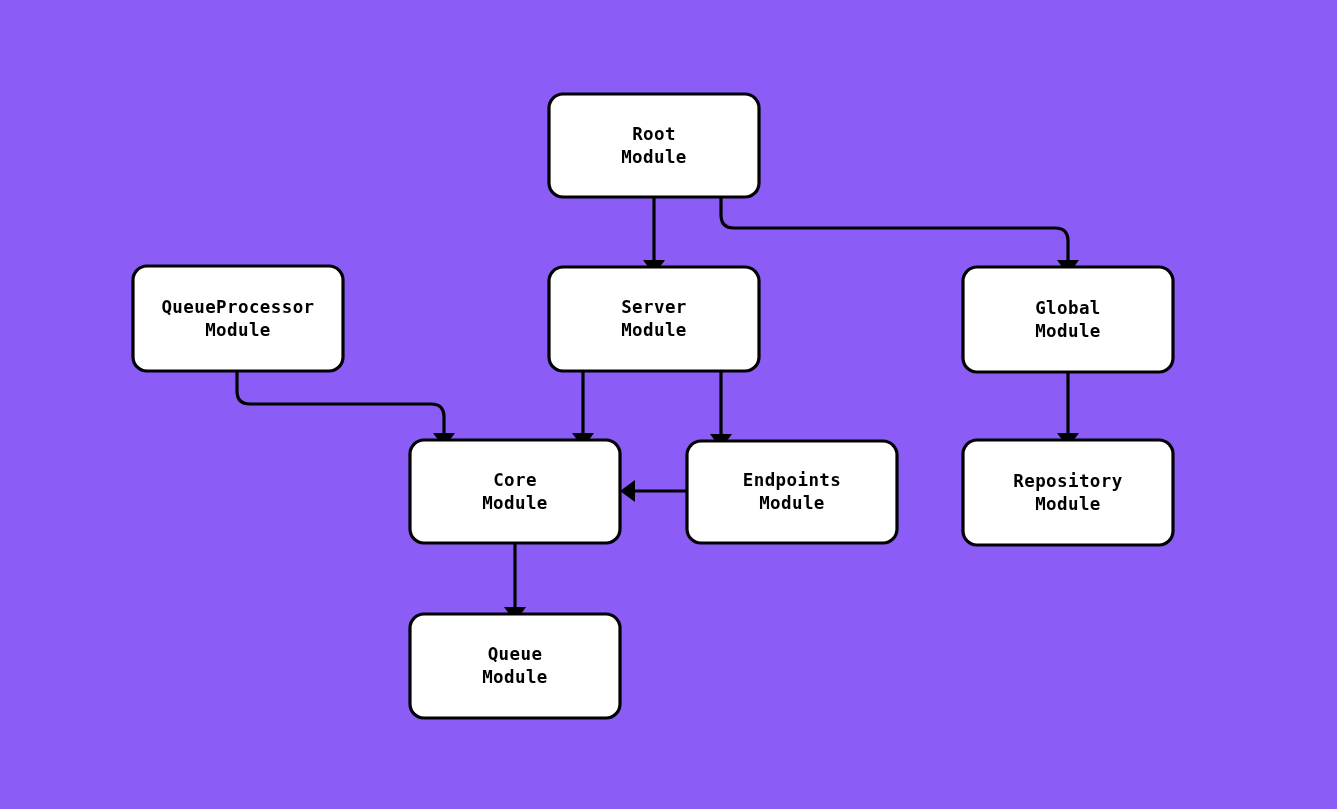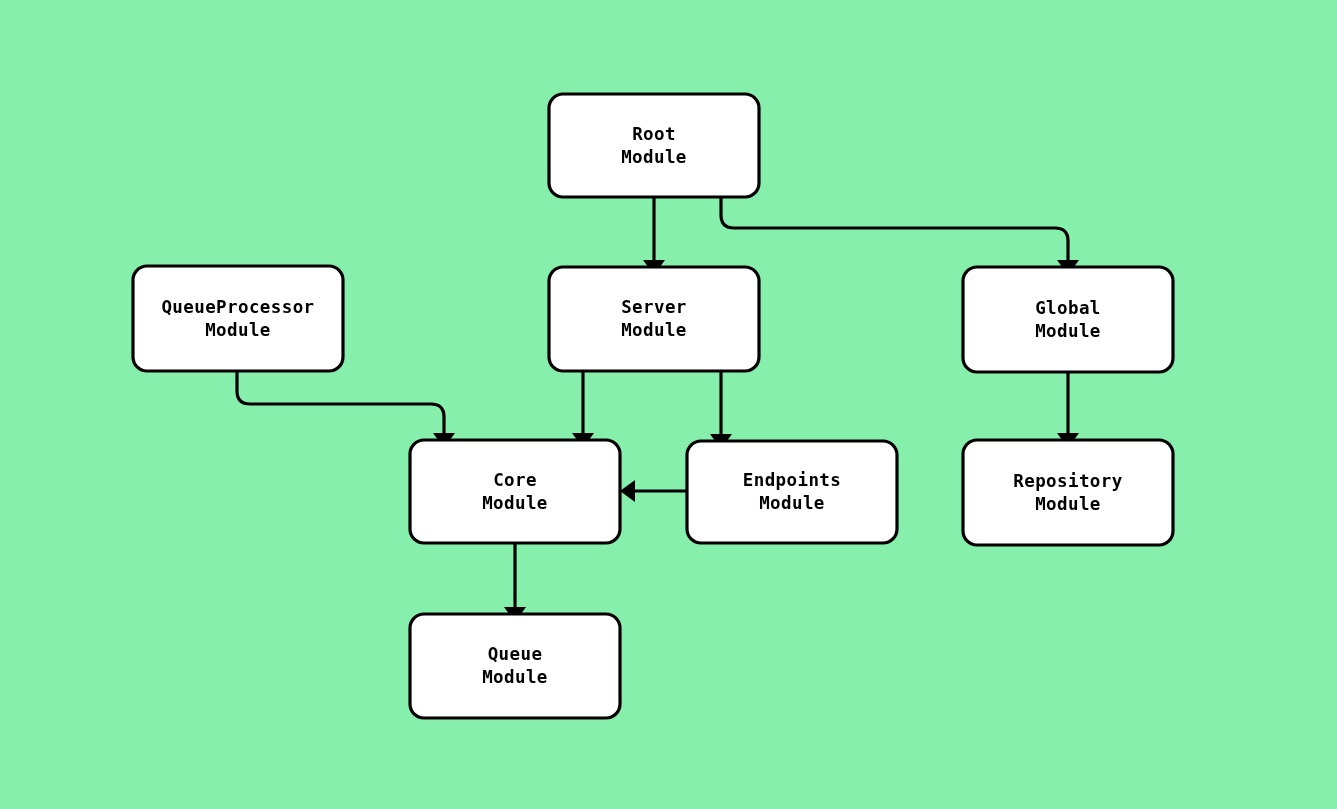--- a/index.html
+++ b/index.html
@@ -11,21 +11,21 @@
   body {
     width: 1337px;
     height: 809px;
     font-family: "DejaVu Sans Mono", "Liberation Mono", monospace;
     overflow: hidden;
   }
   #diagram-root {
     position: relative;
     width: 1337px;
     height: 809px;
-    background: #86efac;
+    background: #8b5cf6;
   }
   svg#graph {
     display: block;
     width: 1337px;
     height: 809px;
   }
   .node-box {
     fill: #ffffff;
     stroke: #000000;
     stroke-width: 3.2;

